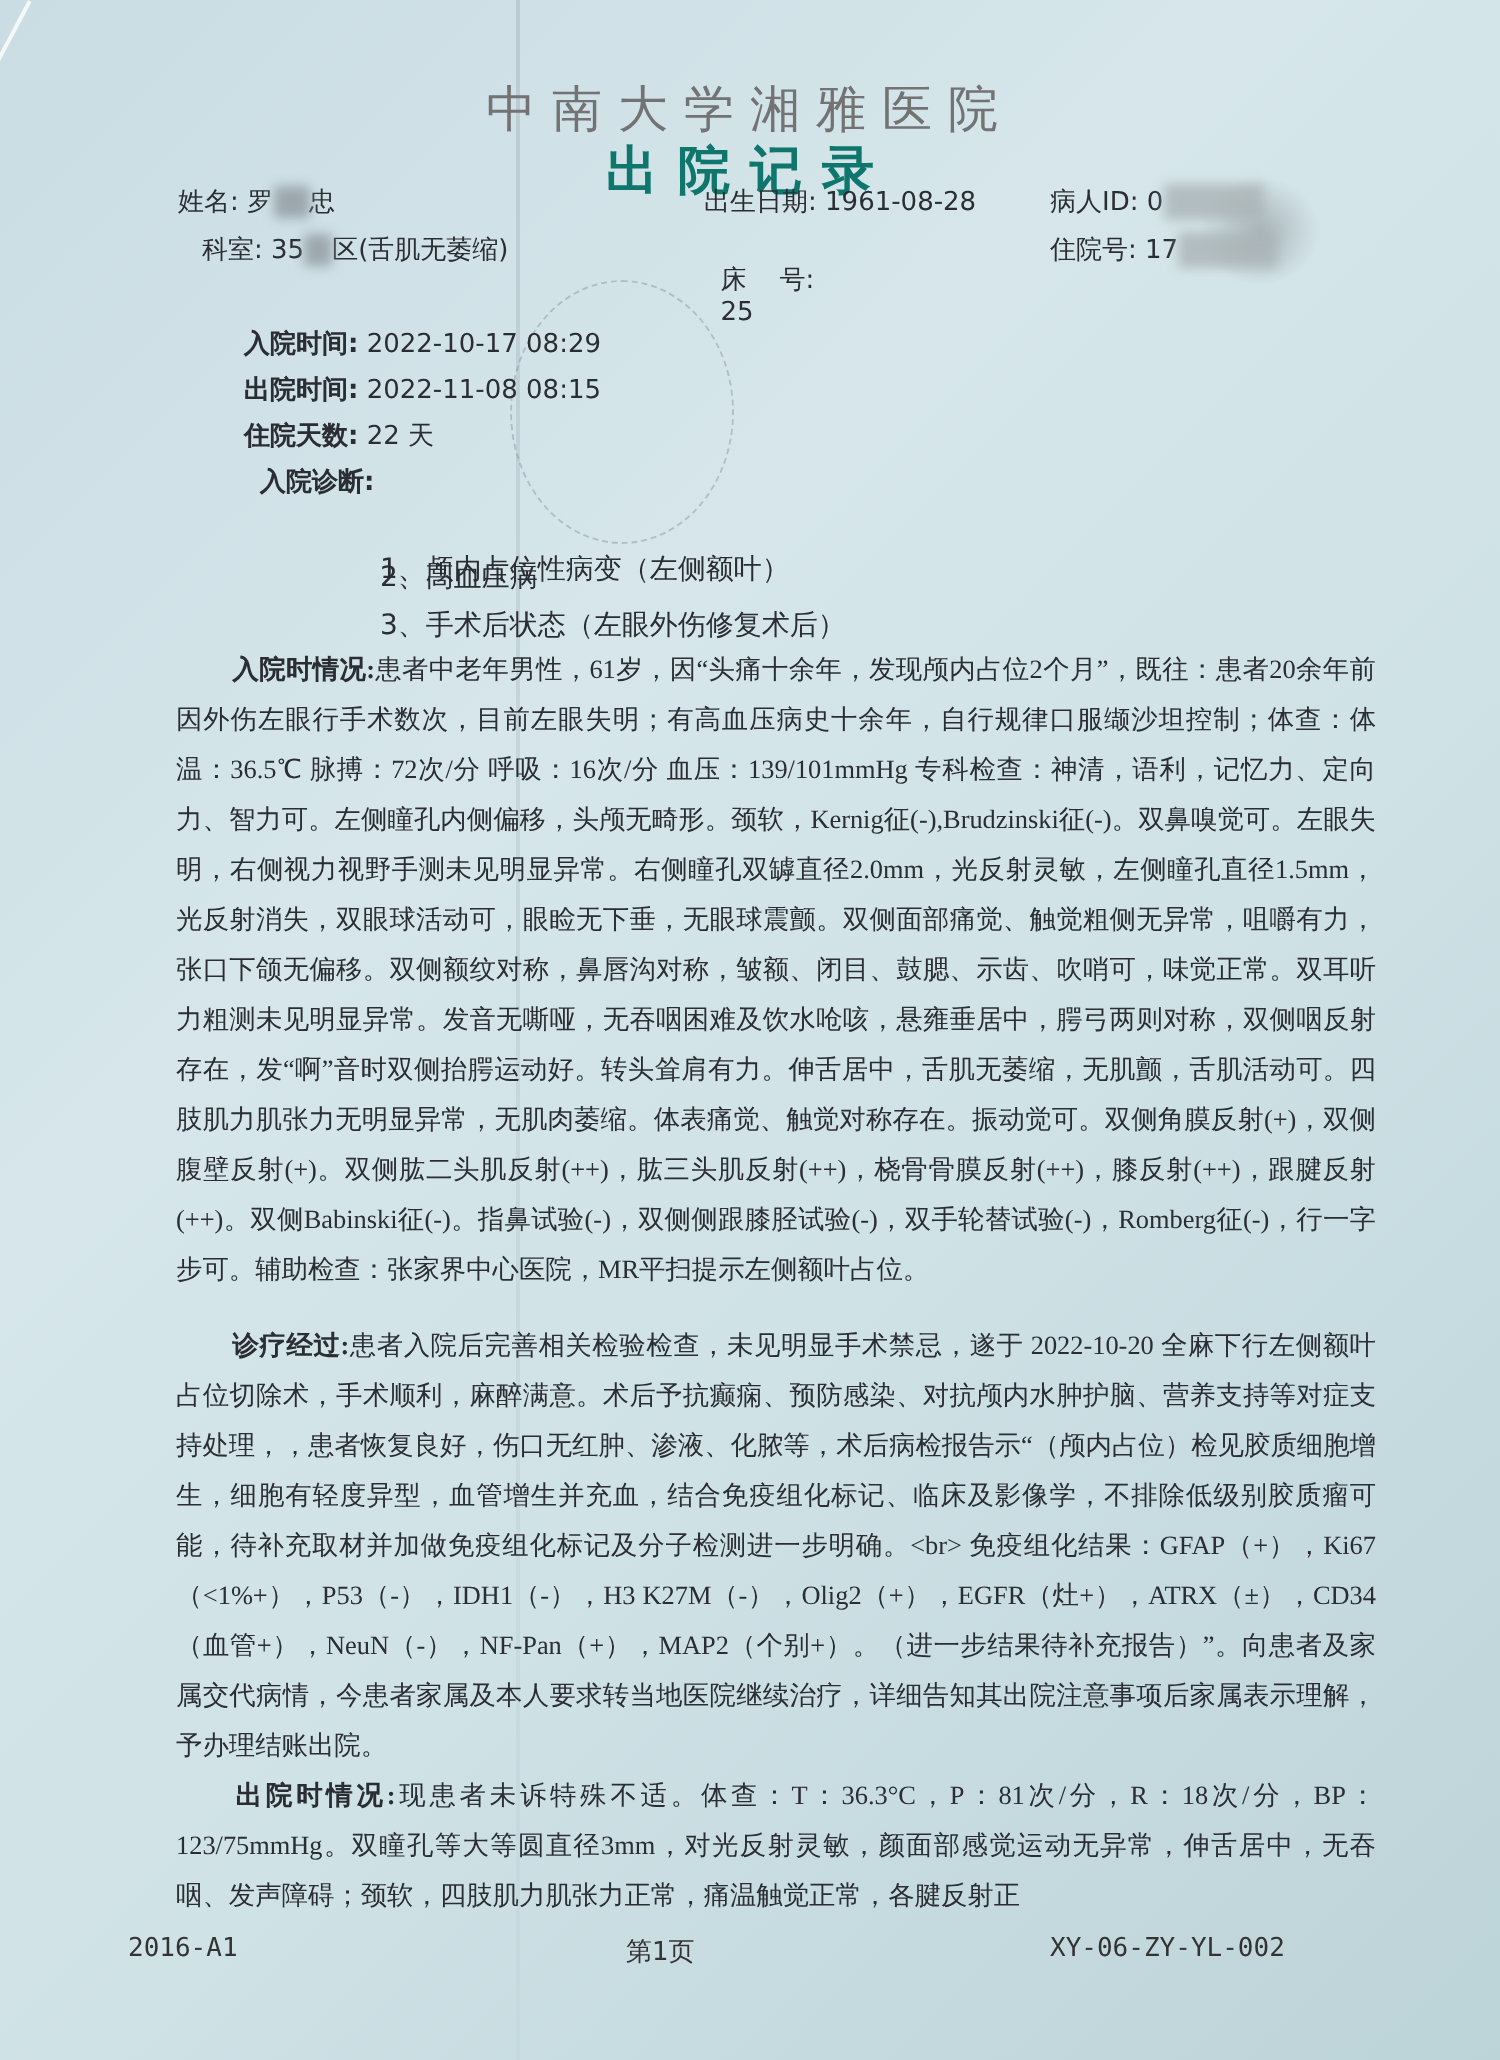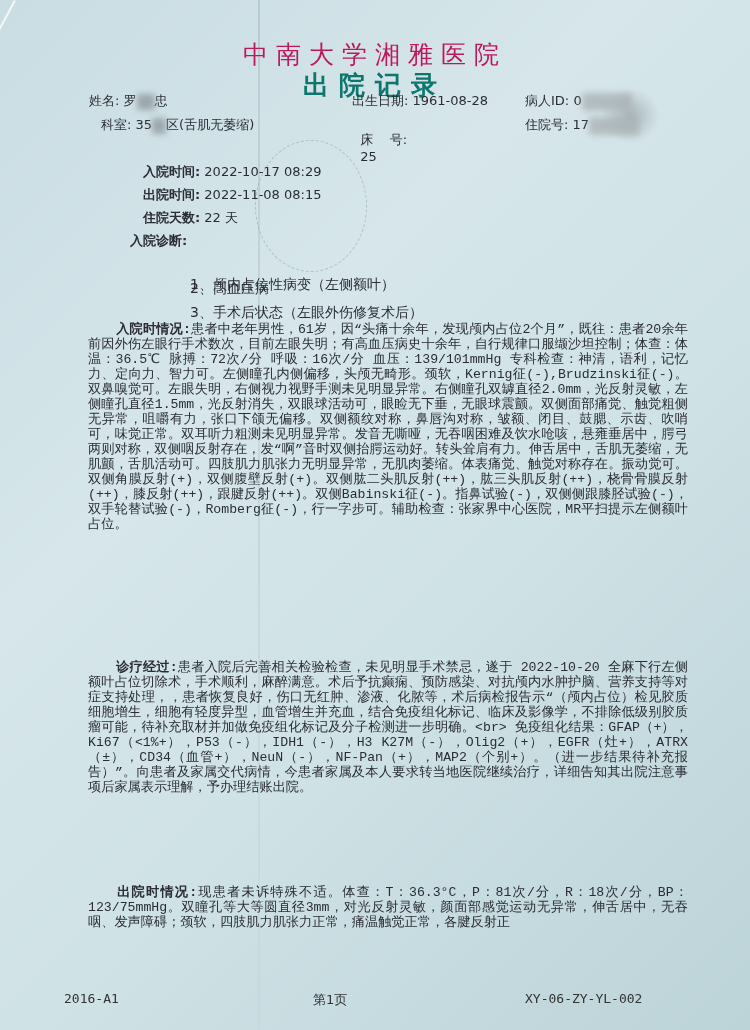--- a/index.html
+++ b/index.html
@@ -13,43 +13,43 @@
   .fold {
     position: absolute; left: 258px; top: 0; width: 2px; height: 1030px;
     background: linear-gradient(to bottom, rgba(120,140,150,0.25), rgba(120,140,150,0.05));
   }
   .corner-line {
     position: absolute; left: 14px; top: 0; width: 2px; height: 34px;
     background: #f4f8f8; transform: rotate(28deg); transform-origin: top left;
   }
   .hospital {
     position: absolute; top: 38px; left: 0; width: 750px; text-align: center;
-    font-size: 25px; letter-spacing: 8px; color: #be185d;
+    font-size: 25px; letter-spacing: 8px; color: #737373;
   }
   .doc-title {
     position: absolute; top: 68px; left: 0; width: 750px; text-align: center;
     font-size: 26px; letter-spacing: 10px; font-weight: bold; color: #0f766e;
   }
   .hdr { position: absolute; font-size: 13px; font-family: "DejaVu Sans", sans-serif; }
   .blur {
     display: inline-block; background: #8f999e; filter: blur(3px); opacity: 0.8;
     vertical-align: middle;
   }
   .blur.wide { background: #aab3b6; }
-  .info { position: absolute; left: 143px; font-size: 13px; font-family: "DejaVu Sans", sans-serif; }
+  .info { position: absolute; left: 122px; font-size: 13px; font-family: "DejaVu Sans", sans-serif; }
   .info b { font-weight: bold; }
   .diag { position: absolute; left: 190px; font-size: 14px; font-family: "DejaVu Sans", sans-serif; }
   .para {
     position: absolute; left: 88px; width: 600px;
-    font-size: 13.2px; line-height: 15px;
-    font-family: Liberation Mono, monospace;
+    font-size: 13.2px; line-height: 25px;
+    font-family: Liberation Serif, serif;
     text-align: justify;
   }
   .para .lab { font-weight: bold; }
-  .footer { position: absolute; top: 967px; font-size: 13px; font-family: "DejaVu Sans Mono", monospace; color: #333; margin-top: 24px; }
+  .footer { position: absolute; top: 967px; font-size: 13px; font-family: "DejaVu Sans Mono", monospace; color: #333; }
   .stamp {
     position: absolute; left: 255px; top: 140px; width: 110px; height: 130px;
     border: 1px dashed rgba(110,120,130,0.35); border-radius: 50%;
   }
   .smudge {
     position: absolute; left: 600px; top: 88px; width: 60px; height: 55px;
     background: radial-gradient(ellipse at center, rgba(150,160,165,0.7), rgba(190,205,210,0) 70%);
   }
 </style>
 </head>

